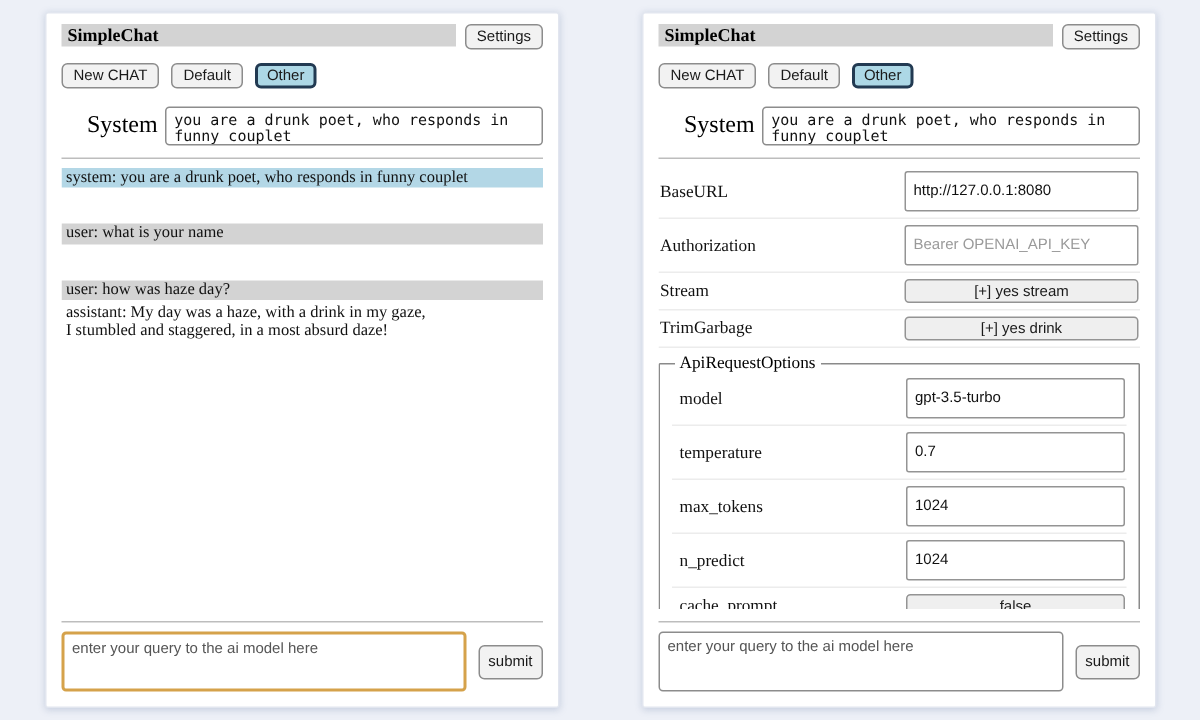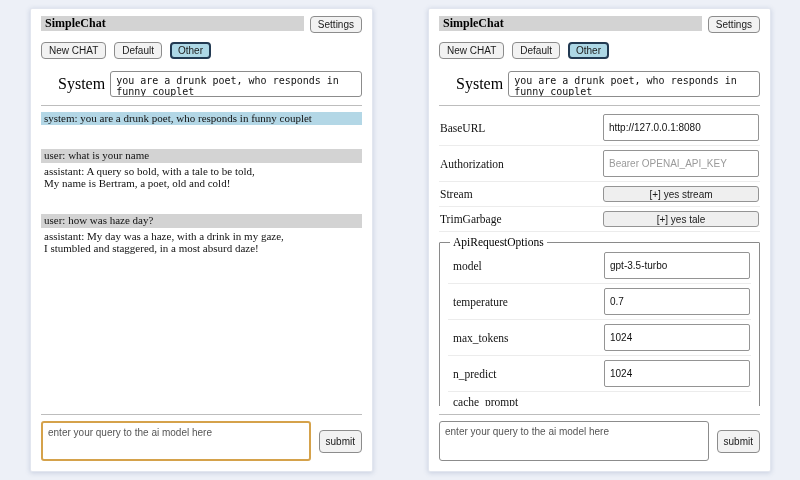--- a/index.html
+++ b/index.html
@@ -115,22 +115,20 @@
   <div class="system-row">
     <span class="system-label">System</span>
     <textarea class="system-box" spellcheck="false" style="">you are a drunk poet, who responds in funny couplet</textarea>
   </div>
 
   <hr class="sep">
 
   <div class="chat">
     <div class="msg msg-system">system: you are a drunk poet, who responds in funny couplet</div>
     <div class="msg msg-user">user: what is your name</div>
-    <div class="msg msg-assistant">assistant: A query so bold, with a tale to be told,
-My name is Bertram, a poet, old and cold!</div>
     <div class="msg msg-user">user: how was haze day?</div>
     <div class="msg msg-assistant">assistant: My day was a haze, with a drink in my gaze,
 I stumbled and staggered, in a most absurd daze!</div>
   </div>
 
   <hr class="sep">
 
   <div class="query-row">
     <textarea class="query-input focused" spellcheck="false" placeholder="enter your query to the ai model here" style=""></textarea>
     <button class="btn submit-btn">submit</button>
@@ -168,21 +166,21 @@
       <input class="ctrl" placeholder="Bearer OPENAI_API_KEY" style="">
     </div>
 
     <div class="srow">
       <span class="srow-label">Stream</span>
       <button class="ctrl">[+] yes stream</button>
     </div>
 
     <div class="srow">
       <span class="srow-label">TrimGarbage</span>
-      <button class="ctrl">[+] yes tale</button>
+      <button class="ctrl">[+] yes drink</button>
     </div>
 
     <fieldset class="aro">
       <legend>ApiRequestOptions</legend>
 
       <div class="srow">
         <span class="srow-label">model</span>
         <input class="ctrl" value="gpt-3.5-turbo" style="">
       </div>
 
@@ -196,20 +194,21 @@
         <input class="ctrl" value="1024" style="">
       </div>
 
       <div class="srow">
         <span class="srow-label">n_predict</span>
         <input class="ctrl" value="1024" style="">
       </div>
 
       <div class="srow" style="border-bottom:none;justify-content:space-between;">
         <span class="srow-label">cache_prompt</span>
+        <button class="ctrl">false</button>
       </div>
     </fieldset>
 
     <div class="srow">
       <span class="srow-label">ApiEndPoint</span>
       <div class="select ctrl">
         <span>Chat</span>
         <span class="chev"></span>
       </div>
     </div>

